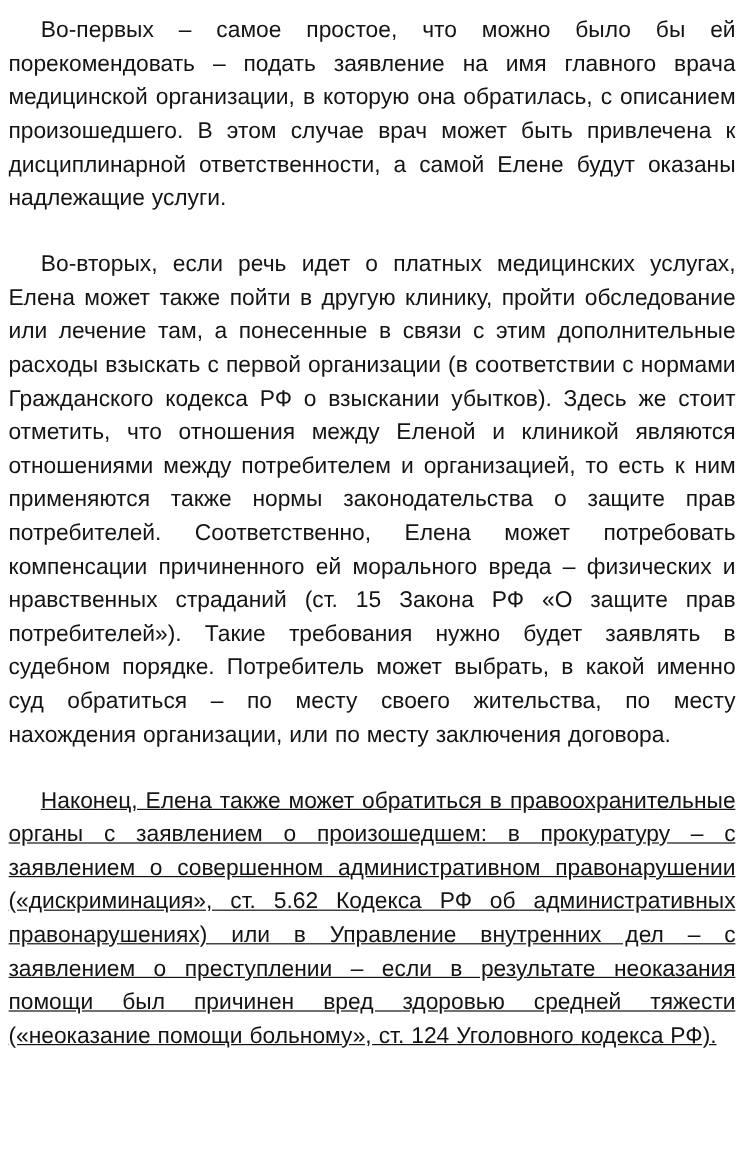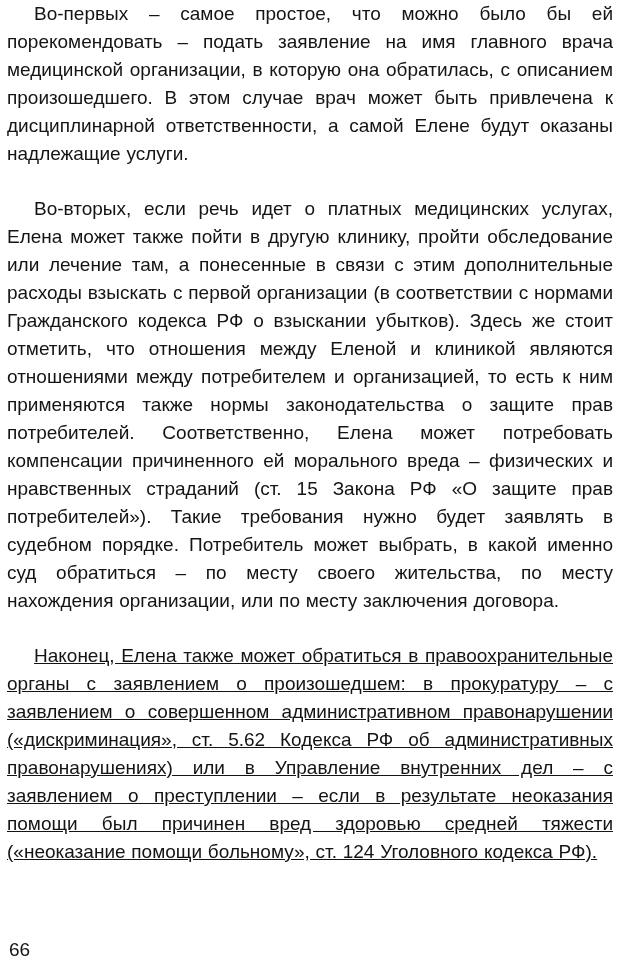--- a/index.html
+++ b/index.html
@@ -11,21 +11,21 @@
     width: 620px;
     height: 973px;
     overflow: hidden;
     font-family: "Liberation Sans", "DejaVu Sans", sans-serif;
     color: #141414;
   }
   .page {
     box-sizing: border-box;
     width: 620px;
     height: 973px;
-    padding: 0 7px 10px 7px;
+    padding: 12px 7px 10px 7px;
     display: flex;
     flex-direction: column;
     background: #ffffff;
   }
   .content {
     flex: 1 1 auto;
     overflow: hidden;
   }
   p.para {
     margin: 0 0 27px 0;
@@ -53,16 +53,13 @@
 </style>
 </head>
 <body>
 
 <div class="page">
   <div class="content">
     <p class="para">Во-первых – самое простое, что можно было бы ей порекомендовать – подать заявление на имя главного врача медицинской организации, в которую она обратилась, с описанием произошедшего. В этом случае врач может быть привлечена к дисциплинарной ответственности, а самой Елене будут оказаны надлежащие услуги.</p>
     <p class="para">Во-вторых, если речь идет о платных медицинских услугах, Елена может также пойти в другую клинику, пройти обследование или лечение там, а понесенные в связи с этим дополнительные расходы взыскать с первой организации (в соответствии с нормами Гражданского кодекса РФ о взыскании убытков). Здесь же стоит отметить, что отношения между Еленой и клиникой являются отношениями между потребителем и организацией, то есть к ним применяются также нормы законодательства о защите прав потребителей. Соответственно, Елена может потребовать компенсации причиненного ей морального вреда – физических и нравственных страданий (ст. 15 Закона РФ «О защите прав потребителей»). Такие требования нужно будет заявлять в судебном порядке. Потребитель может выбрать, в какой именно суд обратиться – по месту своего жительства, по месту нахождения организации, или по месту заключения договора.</p>
     <p class="para">Наконец, Елена также может обратиться в правоохранительные органы с заявлением о произошедшем: в прокуратуру – с заявлением о совершенном административном правонарушении («дискриминация», ст. 5.62 Кодекса РФ об административных правонарушениях) или в Управление внутренних дел – с заявлением о преступлении – если в результате неоказания помощи был причинен вред здоровью средней тяжести («неоказание помощи больному», ст. 124 Уголовного кодекса РФ).</p>
   </div>
-  <div class="footer">
-    <span class="page-number">66</span>
-  </div>
 </div>
 
 </body></html>

